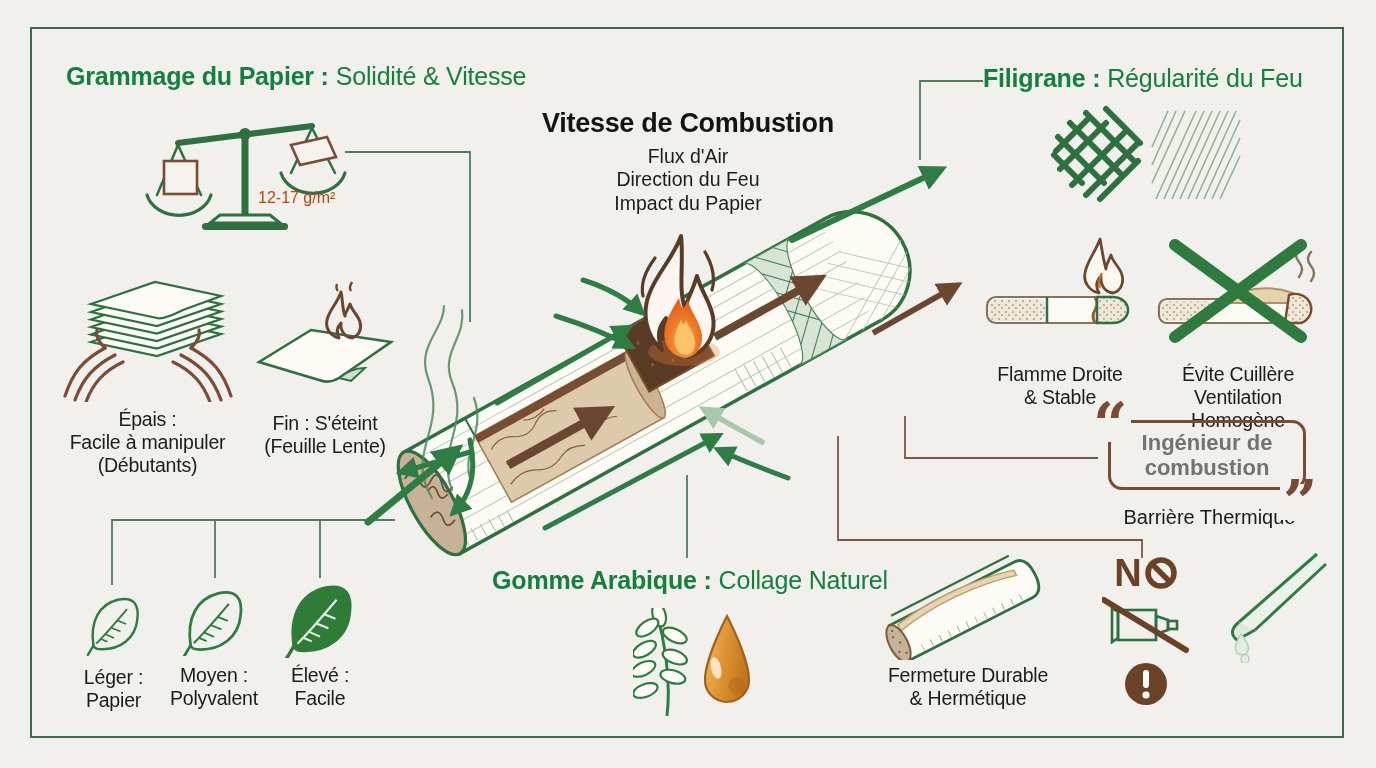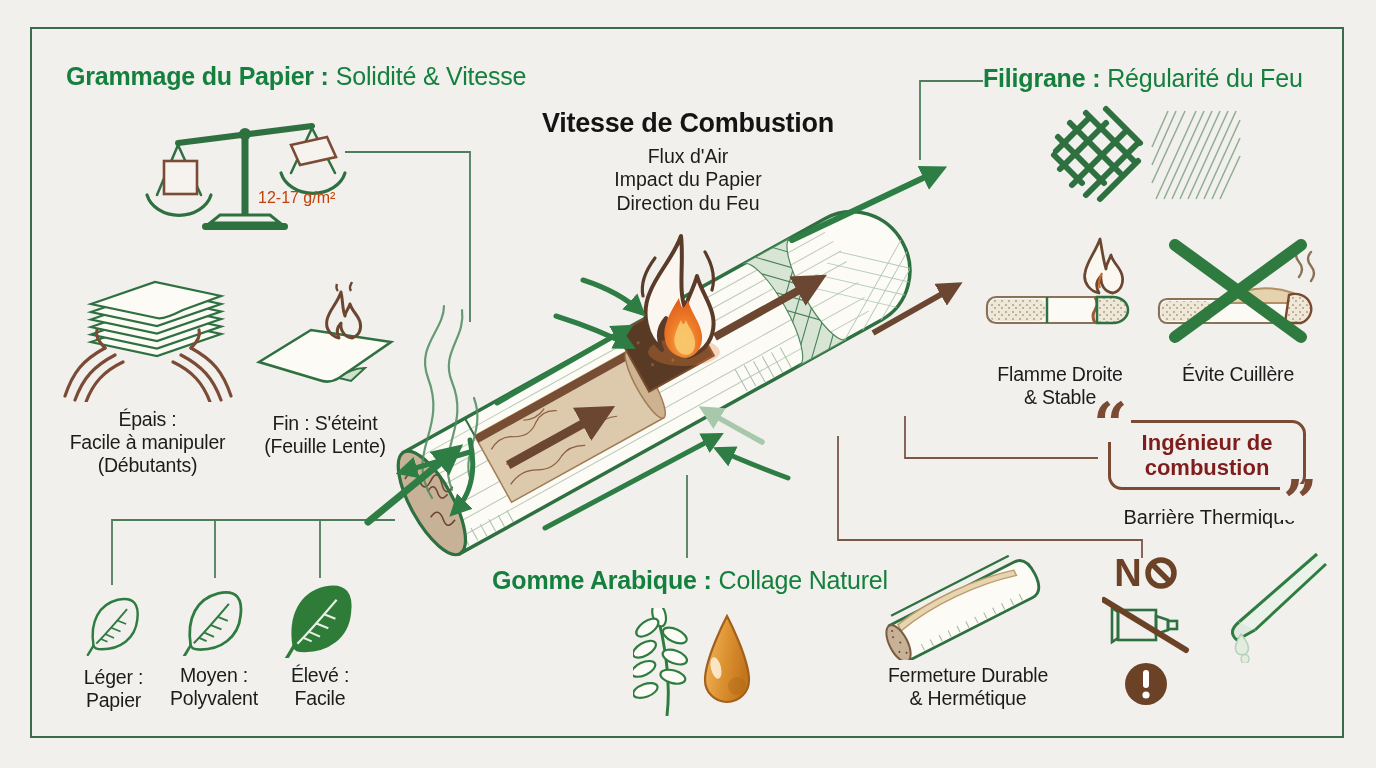--- a/index.html
+++ b/index.html
@@ -23,21 +23,21 @@
   .csubs{font-size:19.5px;color:#1c1c1c;text-align:center;line-height:1.2;margin-top:6px;}
   .csubs span{display:block;}
   .wlabel{font-size:16px;color:#c2410c;}
   .icon-block{display:flex;flex-direction:column;align-items:center;justify-content:flex-end;}
   .quote-wrap{width:235px;}
   .quote-box{
     margin:22px 0 0 16px;width:192px;height:64px;
     border:3px solid #7b4a33;border-radius:14px;
     display:flex;flex-direction:column;align-items:center;justify-content:center;
   }
-  .quote-box span{display:block;font-weight:700;font-size:22px;line-height:1.15;color:#7f1d1d;text-align:center;}
+  .quote-box span{display:block;font-weight:700;font-size:22px;line-height:1.15;color:#737373;text-align:center;}
   .qmark{
     position:absolute;font-family:"DejaVu Serif",serif;font-weight:700;
     font-size:60px;color:#7b4a33;line-height:0.6;background:#f1f0ed;padding:0 3px;
   }
   .qopen{left:-2px;top:8px;}
   .qclose{left:188px;top:86px;}
   .qcaption{margin-top:16px;text-align:center;font-size:20px;color:#1c1c1c;}
   .no-letter{font-weight:700;font-size:38px;color:#6b4226;line-height:1;}
   svg{display:block;}
   .nw{white-space:nowrap;}
@@ -273,22 +273,22 @@
   <div class="lbl" style="margin-top:14px;">
     <span>Fin : S'éteint</span>
     <span>(Feuille Lente)</span>
   </div>
 </div>
 
 <div class="abs" style="left:478px;top:108px;width:420px;">
   <div class="ctitle">Vitesse de Combustion</div>
   <div class="csubs">
     <span>Flux d'Air</span>
+    <span>Direction du Feu</span>
     <span>Impact du Papier</span>
-    <span>Direction du Feu</span>
   </div>
 </div>
 
 <div class="abs title" style="left:983px;top:64px;">
   <span class="tb">Filigrane :</span><span class="tr">Régularité du Feu</span>
 </div>
 
 <svg class="abs" style="left:1048px;top:103px;" width="195" height="102" viewBox="0 0 195 102">
   <g stroke="#2e7040" stroke-width="6" stroke-linecap="round">
     <line x1="12" y1="66" x2="58" y2="20"></line>
@@ -353,20 +353,21 @@
       <path d="M 148,44 q 6,-8 0,-15 q -6,-7 0,-14"></path>
       <path d="M 160,48 q 6,-8 0,-15 q -6,-7 0,-14"></path>
     </g>
     <g stroke="#2f7a3e" stroke-width="12" stroke-linecap="round">
       <line x1="24" y1="12" x2="150" y2="104"></line>
         <line x1="150" y1="12" x2="24" y2="104"></line>
     </g>
   </svg>
   <div class="lbl" style="margin-top:12px;">
     <span>Évite Cuillère</span>
+    <span>Ventilation Homogène</span>
   </div>
 </div>
 
 <div class="abs quote-wrap" style="left:1092px;top:398px;">
   <div class="qmark qopen">“</div>
   <div class="qmark qclose">”</div>
   <div class="quote-box">
     <span>Ingénieur de</span>
     <span>combustion</span>
   </div>

